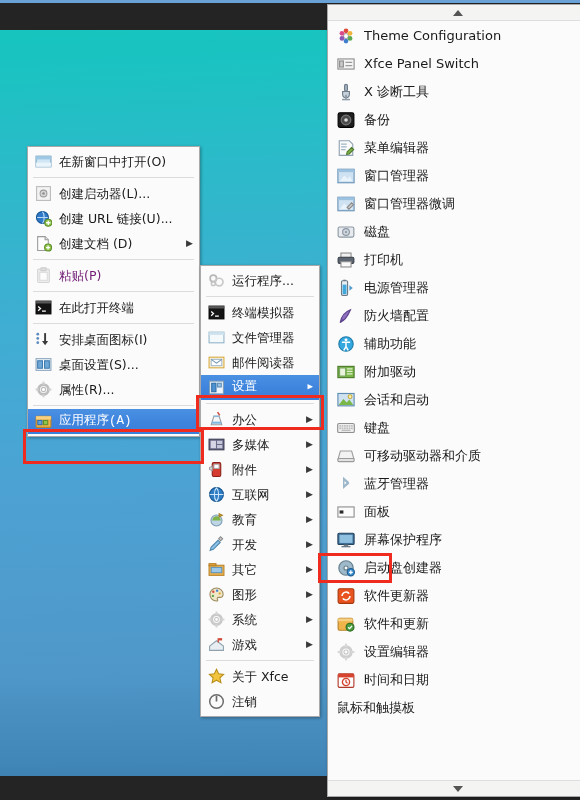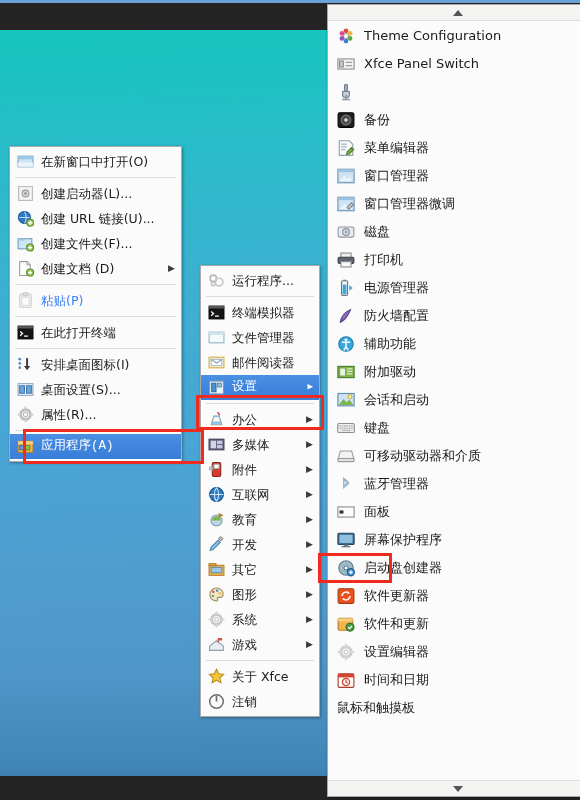--- a/index.html
+++ b/index.html
@@ -58,21 +58,21 @@
   }
   .menu-item .ic {
     width:17px; height:17px; margin-right:7px; flex:0 0 17px;
     position:relative; display:inline-block;
   }
   .menu-item .lbl { flex:1 1 auto; overflow:hidden; }
   .menu-item .arrow {
     flex:0 0 10px; width:10px; text-align:right;
     font-size:9px; color:#3a3a3a; line-height:1;
   }
-  .menu-item.disabled .lbl { color:#3b82f6; }
+  .menu-item.disabled .lbl { color:#701a75; }
   .menu-item.disabled .ic  { opacity:.45; }
   .menu-item.selected {
     background:linear-gradient(180deg,#4a90e2 0%,#3f85de 50%,#3a7fd9 100%);
     color:#fff;
     font-family:Liberation Mono, monospace;
   }
   .menu-item.selected .arrow { color:#fff; }
   .sep { height:1px; background:#dcdcdc; margin:3px 5px; }
 
   
@@ -89,21 +89,21 @@
     background:#f4f4f2; border-bottom:1px solid #dedede;
   }
   .scroller.bot{ border-bottom:none; border-top:1px solid #dedede; }
   .tri-up, .tri-dn {
     width:0;height:0;border-left:5px solid transparent;border-right:5px solid transparent;
   }
   .tri-up{ border-bottom:6px solid #555; }
   .tri-dn{ border-top:6px solid #555; }
 
   
-  #menu-desktop  { left:9px;  top:146px; width:173px; }
+  #menu-desktop  { left:27px;  top:146px; width:173px; }
   #menu-apps     { left:200px; top:265px; width:120px; }
   #menu-settings { left:327px; top:4px;   width:262px; height:793px;
                    padding:0; display:flex; flex-direction:column; }
   #menu-settings .items { flex:1 1 auto; padding:1px 0; overflow:hidden; }
   #menu-settings .menu-item { height:28px; line-height:28px; padding-left:9px; }
   #menu-settings .menu-item .ic{ width:18px;height:18px;flex:0 0 18px;margin-right:9px; }
   #menu-settings .menu-item .lbl{ font-size:13px; }
 
   
   .ic svg { display:block; width:100%; height:100%; }
@@ -145,32 +145,20 @@
     <div class="menu-item">
       <span class="ic">
         <svg viewBox="0 0 16 16" xmlns="http://www.w3.org/2000/svg">
           <circle cx="7" cy="7" r="5.6" fill="#2f79c8" stroke="#13538f"></circle>
           <path d="M2 7h10M7 1.5c2.2 2.4 2.2 8.6 0 11" stroke="#bcdcf5" fill="none"></path>
           <circle cx="12.5" cy="12" r="3.3" fill="#8ec44b" stroke="#5f8f2a"></circle>
           <path d="M12.5 10v4M10.5 12h4" stroke="#fff" stroke-width="1.2"></path>
         </svg>
       </span>
       <span class="lbl">创建 URL 链接(U)...</span>
-      <span class="arrow"></span>
-    </div>
-    <div class="menu-item">
-      <span class="ic">
-        <svg viewBox="0 0 16 16" xmlns="http://www.w3.org/2000/svg">
-          <rect x="1" y="3.5" width="13" height="9.5" fill="#cfe6f5" stroke="#6f9dbd"></rect>
-          <rect x="1" y="3.5" width="6" height="1.8" fill="#9ec8e3"></rect>
-          <circle cx="12.3" cy="11.8" r="3.3" fill="#8ec44b" stroke="#5f8f2a"></circle>
-          <path d="M12.3 9.9v3.8M10.4 11.8h3.8" stroke="#fff" stroke-width="1.2"></path>
-        </svg>
-      </span>
-      <span class="lbl">创建文件夹(F)...</span>
       <span class="arrow"></span>
     </div>
     <div class="menu-item">
       <span class="ic">
         <svg viewBox="0 0 16 16" xmlns="http://www.w3.org/2000/svg">
           <path d="M2.5 1.5h7l3 3v10h-10z" fill="#fdfdfd" stroke="#9a9a9a"></path>
           <path d="M9.5 1.5v3h3" fill="#e4e4e4" stroke="#9a9a9a"></path>
           <circle cx="12.3" cy="11.8" r="3.3" fill="#8ec44b" stroke="#5f8f2a"></circle>
           <path d="M12.3 9.9v3.8M10.4 11.8h3.8" stroke="#fff" stroke-width="1.2"></path>
         </svg>
@@ -489,20 +477,21 @@
       </div>
       <div class="menu-item">
         <span class="ic">
           <svg viewBox="0 0 16 16" xmlns="http://www.w3.org/2000/svg">
             <rect x="6.7" y="1.2" width="2.6" height="6" rx="1.3" fill="#a6b3c0" stroke="#6f7c89"></rect>
             <path d="M5 7.5h6v2.4a3 3 0 01-6 0z" fill="#c7d2dc" stroke="#6f7c89"></path>
             <rect x="7.2" y="10.5" width="1.6" height="4" fill="#8d9aa7"></rect>
             <rect x="4.5" y="14" width="7" height="1.4" fill="#8d9aa7"></rect>
           </svg>
         </span>
+        <span class="lbl">X 诊断工具</span>
         <span class="arrow"></span>
       </div>
       <div class="menu-item">
         <span class="ic">
           <svg viewBox="0 0 16 16" xmlns="http://www.w3.org/2000/svg">
             <rect x="1" y="1.5" width="14" height="13" rx="1.6" fill="#1f1f1f" stroke="#000"></rect>
             <circle cx="8" cy="8" r="4.3" fill="#4a4a4a" stroke="#777"></circle>
             <circle cx="8" cy="8" r="1.6" fill="#ddd"></circle>
           </svg>
         </span>

